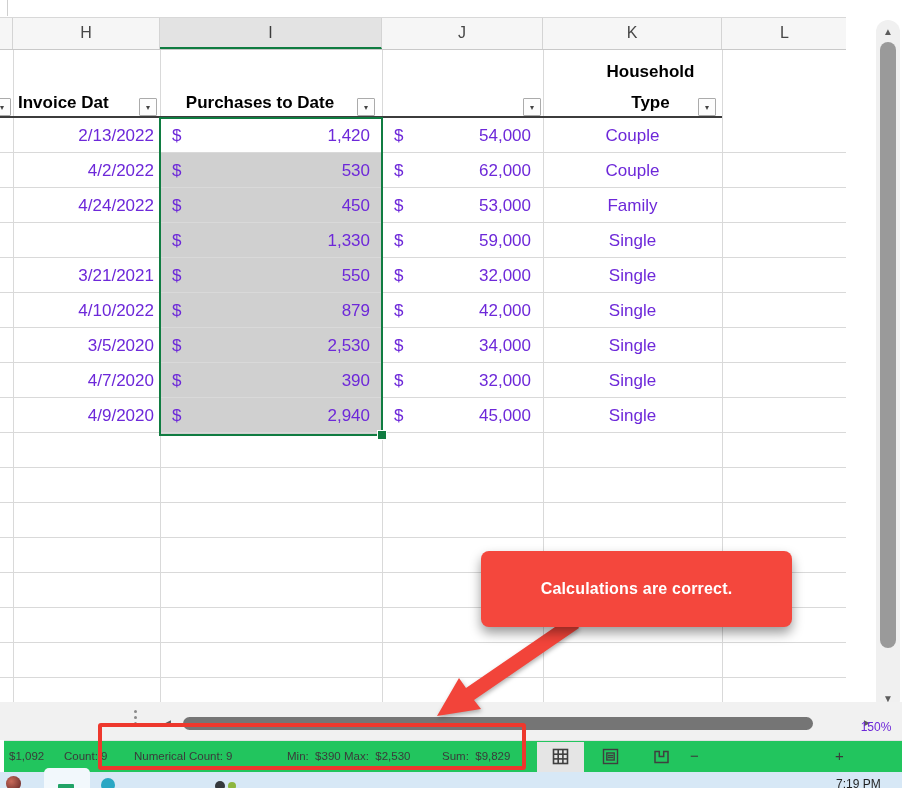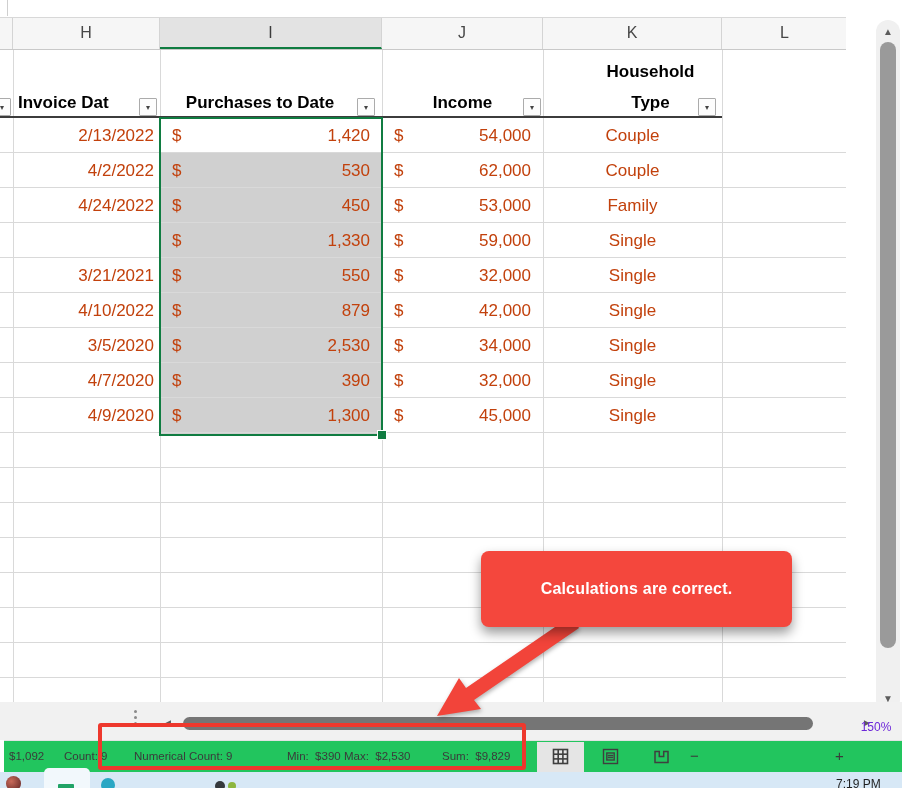--- a/index.html
+++ b/index.html
@@ -23,21 +23,21 @@
   .dark-underline{left:0;top:116px;width:722px;height:2px;background:#3c3c3c;}
 
   
   .hdr{top:50px;height:68px;display:flex;align-items:flex-end;font-weight:bold;font-size:17px;color:#000;box-sizing:border-box;}
   .hdr .ln{line-height:31px;width:100%;}
   .filterbtn{width:18px;height:18px;background:#fdfdfd;border:1px solid #ababab;box-sizing:border-box;
              display:flex;align-items:center;justify-content:center;font-size:8px;color:#444;border-radius:1px;}
 
   
   .rows{left:0;top:118px;width:846px;}
-  .drow{position:relative;height:35px;font-size:17px;color:#c2410c;}
+  .drow{position:relative;height:35px;font-size:17px;color:#6d28d9;}
   .cell{position:absolute;top:0;height:35px;line-height:35px;box-sizing:border-box;}
   .c-date{left:13px;width:147px;text-align:right;padding-right:6px;}
   .c-purch{left:160px;width:222px;display:flex;justify-content:space-between;padding:0 12px;}
   .c-income{left:382px;width:161px;display:flex;justify-content:space-between;padding:0 12px;}
   .c-house{left:543px;width:179px;text-align:center;}
 
   .sel-bg{left:160px;top:153px;width:222px;height:282px;background:#d0d0d0;}
   .sel-border{left:159px;top:117px;width:224px;height:319px;border:2px solid #107c41;box-sizing:border-box;pointer-events:none;}
   .fill-handle{left:377px;top:430px;width:8px;height:8px;background:#107c41;border:1px solid #fff;box-sizing:content-box;}
 
@@ -92,23 +92,20 @@
     <div class="colcell" style="width:179px;">K</div>
     <div class="colcell" style="width:125px;border-right:none;">L</div>
   </div>
 
   <div class="abs hdr" style="left:13px;width:147px;padding-left:5px;">
     <div class="ln">Invoice Dat</div>
   </div>
   <div class="abs hdr" style="left:160px;width:200px;text-align:center;">
     <div class="ln">Purchases to Date</div>
   </div>
-  <div class="abs hdr" style="left:382px;width:161px;text-align:center;">
-    <div class="ln">Income</div>
-  </div>
   <div class="abs hdr" style="left:543px;width:179px;text-align:center;flex-direction:column;justify-content:flex-end;padding-left:36px;">
     <div class="ln">Household</div>
     <div class="ln">Type</div>
   </div>
 
   <div class="abs filterbtn" style="left:-7px;top:98px;">▾</div>
   <div class="abs filterbtn" style="left:139px;top:98px;">▾</div>
   <div class="abs filterbtn" style="left:357px;top:98px;">▾</div>
   <div class="abs filterbtn" style="left:523px;top:98px;">▾</div>
   <div class="abs filterbtn" style="left:698px;top:98px;">▾</div>
@@ -216,21 +213,21 @@
       <div class="cell c-income">
           <span>$</span>
           <span>32,000</span>
         </div>
       <div class="cell c-house">Single</div>
     </div>
     <div class="drow">
       <div class="cell c-date">4/9/2020</div>
       <div class="cell c-purch">
           <span>$</span>
-          <span>1,300</span>
+          <span>2,940</span>
         </div>
       <div class="cell c-income">
           <span>$</span>
           <span>45,000</span>
         </div>
       <div class="cell c-house">Single</div>
     </div>
   </div>
 
   <div class="abs sel-border"></div>

